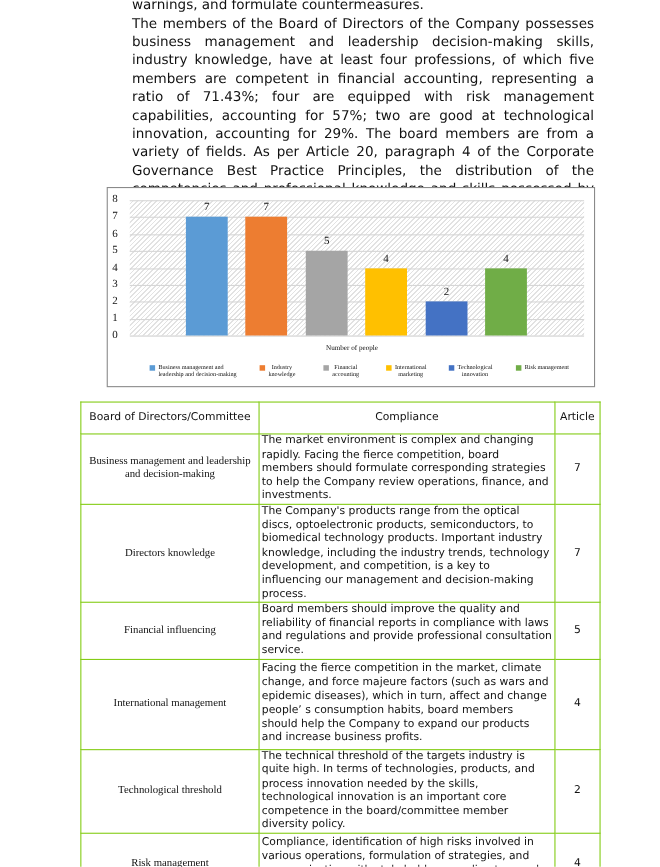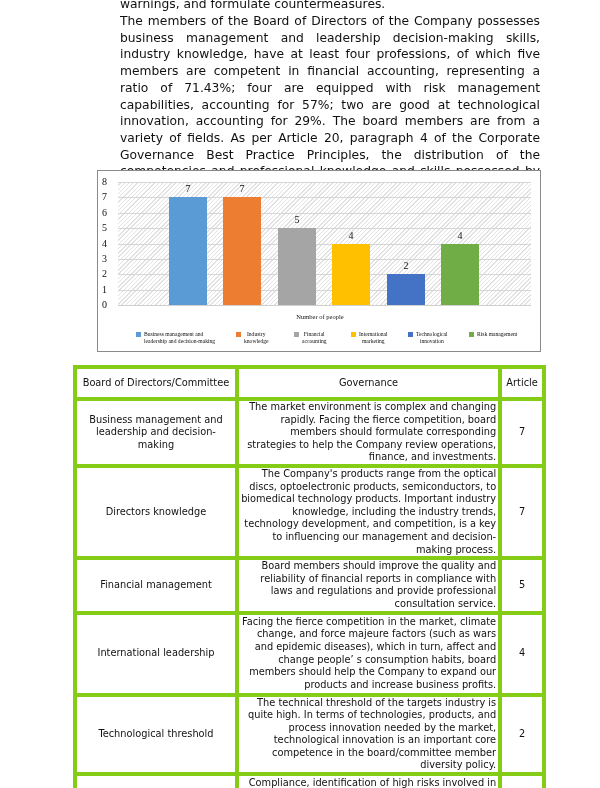--- a/index.html
+++ b/index.html
@@ -22,24 +22,24 @@
                font-size: 10px; line-height: 10px; }
   .xlabel { position: absolute; left: 0; width: 444px; top: 142px; text-align: center;
             font-family: "Liberation Serif", serif; font-size: 6.5px; }
   .legend-item { position: absolute; top: 160px; display: flex; align-items: flex-start;
                  font-family: "Liberation Serif", serif; font-size: 5.6px; line-height: 6.5px; }
   .legend-swatch { width: 5px; height: 5px; margin-right: 3px; margin-top: 1px; flex: none; }
   .legend-text { text-align: center; }
 
   table.comp { position: absolute; left: 73px; top: 365px; width: 473px; border-collapse: collapse;
                font-size: 9.8px; line-height: 12.6px; }
-  table.comp td, table.comp th { border: 4px solid #84cc16; padding: 0 2px; vertical-align: middle; }
+  table.comp td, table.comp th { border: 1px solid #84cc16; padding: 0 2px; vertical-align: middle; }
   table.comp th { font-weight: normal; height: 28px; }
-  td.name { text-align: center; width: 156px; }
-  td.desc { text-align: right; width: 262px; border-left: 2px solid #b5b5b5; }
+  td.name { text-align: center; width: 156px; font-family: Liberation Serif, serif; }
+  td.desc { text-align: left; width: 262px; border-left: 2px solid #b5b5b5; }
   td.num { text-align: center; width: 36px; }
 </style>
 </head>
 <body>
 
 <div class="para p1">warnings, and formulate countermeasures.</div>
 <div class="para p2">The members of the Board of Directors of the Company possesses business management and leadership decision-making skills, industry knowledge, have at least four professions, of which five members are competent in financial accounting, representing a ratio of 71.43%; four are equipped with risk management capabilities, accounting for 57%; two are good at technological innovation, accounting for 29%. The board members are from a variety of fields. As per Article 20, paragraph 4 of the Corporate Governance Best Practice Principles, the distribution of the competencies and professional knowledge and skills possessed by the board as a whole is described below.</div>
 
 <div class="chart-box">
   <div class="plot" id="plot">
@@ -101,48 +101,48 @@
         <span class="legend-swatch" style="background: rgb(112, 173, 71);"></span>
         <span class="legend-text">Risk management</span>
       </div>
     </div>
 </div>
 
 <table class="comp">
   <thead>
     <tr>
       <th class="name">Board of Directors/Committee</th>
-      <th class="desc">Governance</th>
+      <th class="desc">Compliance</th>
       <th class="num">Article</th>
     </tr>
   </thead>
   <tbody>
     <tr style="height:56px">
       <td class="name">Business management and leadership and decision-making</td>
       <td class="desc">The market environment is complex and changing rapidly. Facing the fierce competition, board members should formulate corresponding strategies to help the Company review operations, finance, and investments.</td>
       <td class="num">7</td>
     </tr>
     <tr style="height:84px">
       <td class="name">Directors knowledge</td>
       <td class="desc">The Company's products range from the optical discs, optoelectronic products, semiconductors, to biomedical technology products. Important industry knowledge, including the industry trends, technology development, and competition, is a key to influencing our management and decision-making process.</td>
       <td class="num">7</td>
     </tr>
     <tr style="height:42px">
-      <td class="name">Financial management</td>
+      <td class="name">Financial influencing</td>
       <td class="desc">Board members should improve the quality and reliability of financial reports in compliance with laws and regulations and provide professional consultation service.</td>
       <td class="num">5</td>
     </tr>
     <tr style="height:82px">
-      <td class="name">International leadership</td>
+      <td class="name">International management</td>
       <td class="desc">Facing the fierce competition in the market, climate change, and force majeure factors (such as wars and epidemic diseases), which in turn, affect and change people’ s consumption habits, board members should help the Company to expand our products and increase business profits.</td>
       <td class="num">4</td>
     </tr>
     <tr style="height:70px">
       <td class="name">Technological threshold</td>
-      <td class="desc">The technical threshold of the targets industry is quite high. In terms of technologies, products, and process innovation needed by the market, technological innovation is an important core competence in the board/committee member diversity policy.</td>
+      <td class="desc">The technical threshold of the targets industry is quite high. In terms of technologies, products, and process innovation needed by the skills, technological innovation is an important core competence in the board/committee member diversity policy.</td>
       <td class="num">2</td>
     </tr>
     <tr style="height:56px">
       <td class="name">Risk management</td>
       <td class="desc">Compliance, identification of high risks involved in various operations, formulation of strategies, and communication with stakeholders are directors and committee members' responsibilities.</td>
       <td class="num">4</td>
     </tr>
   </tbody>
 </table>
 

